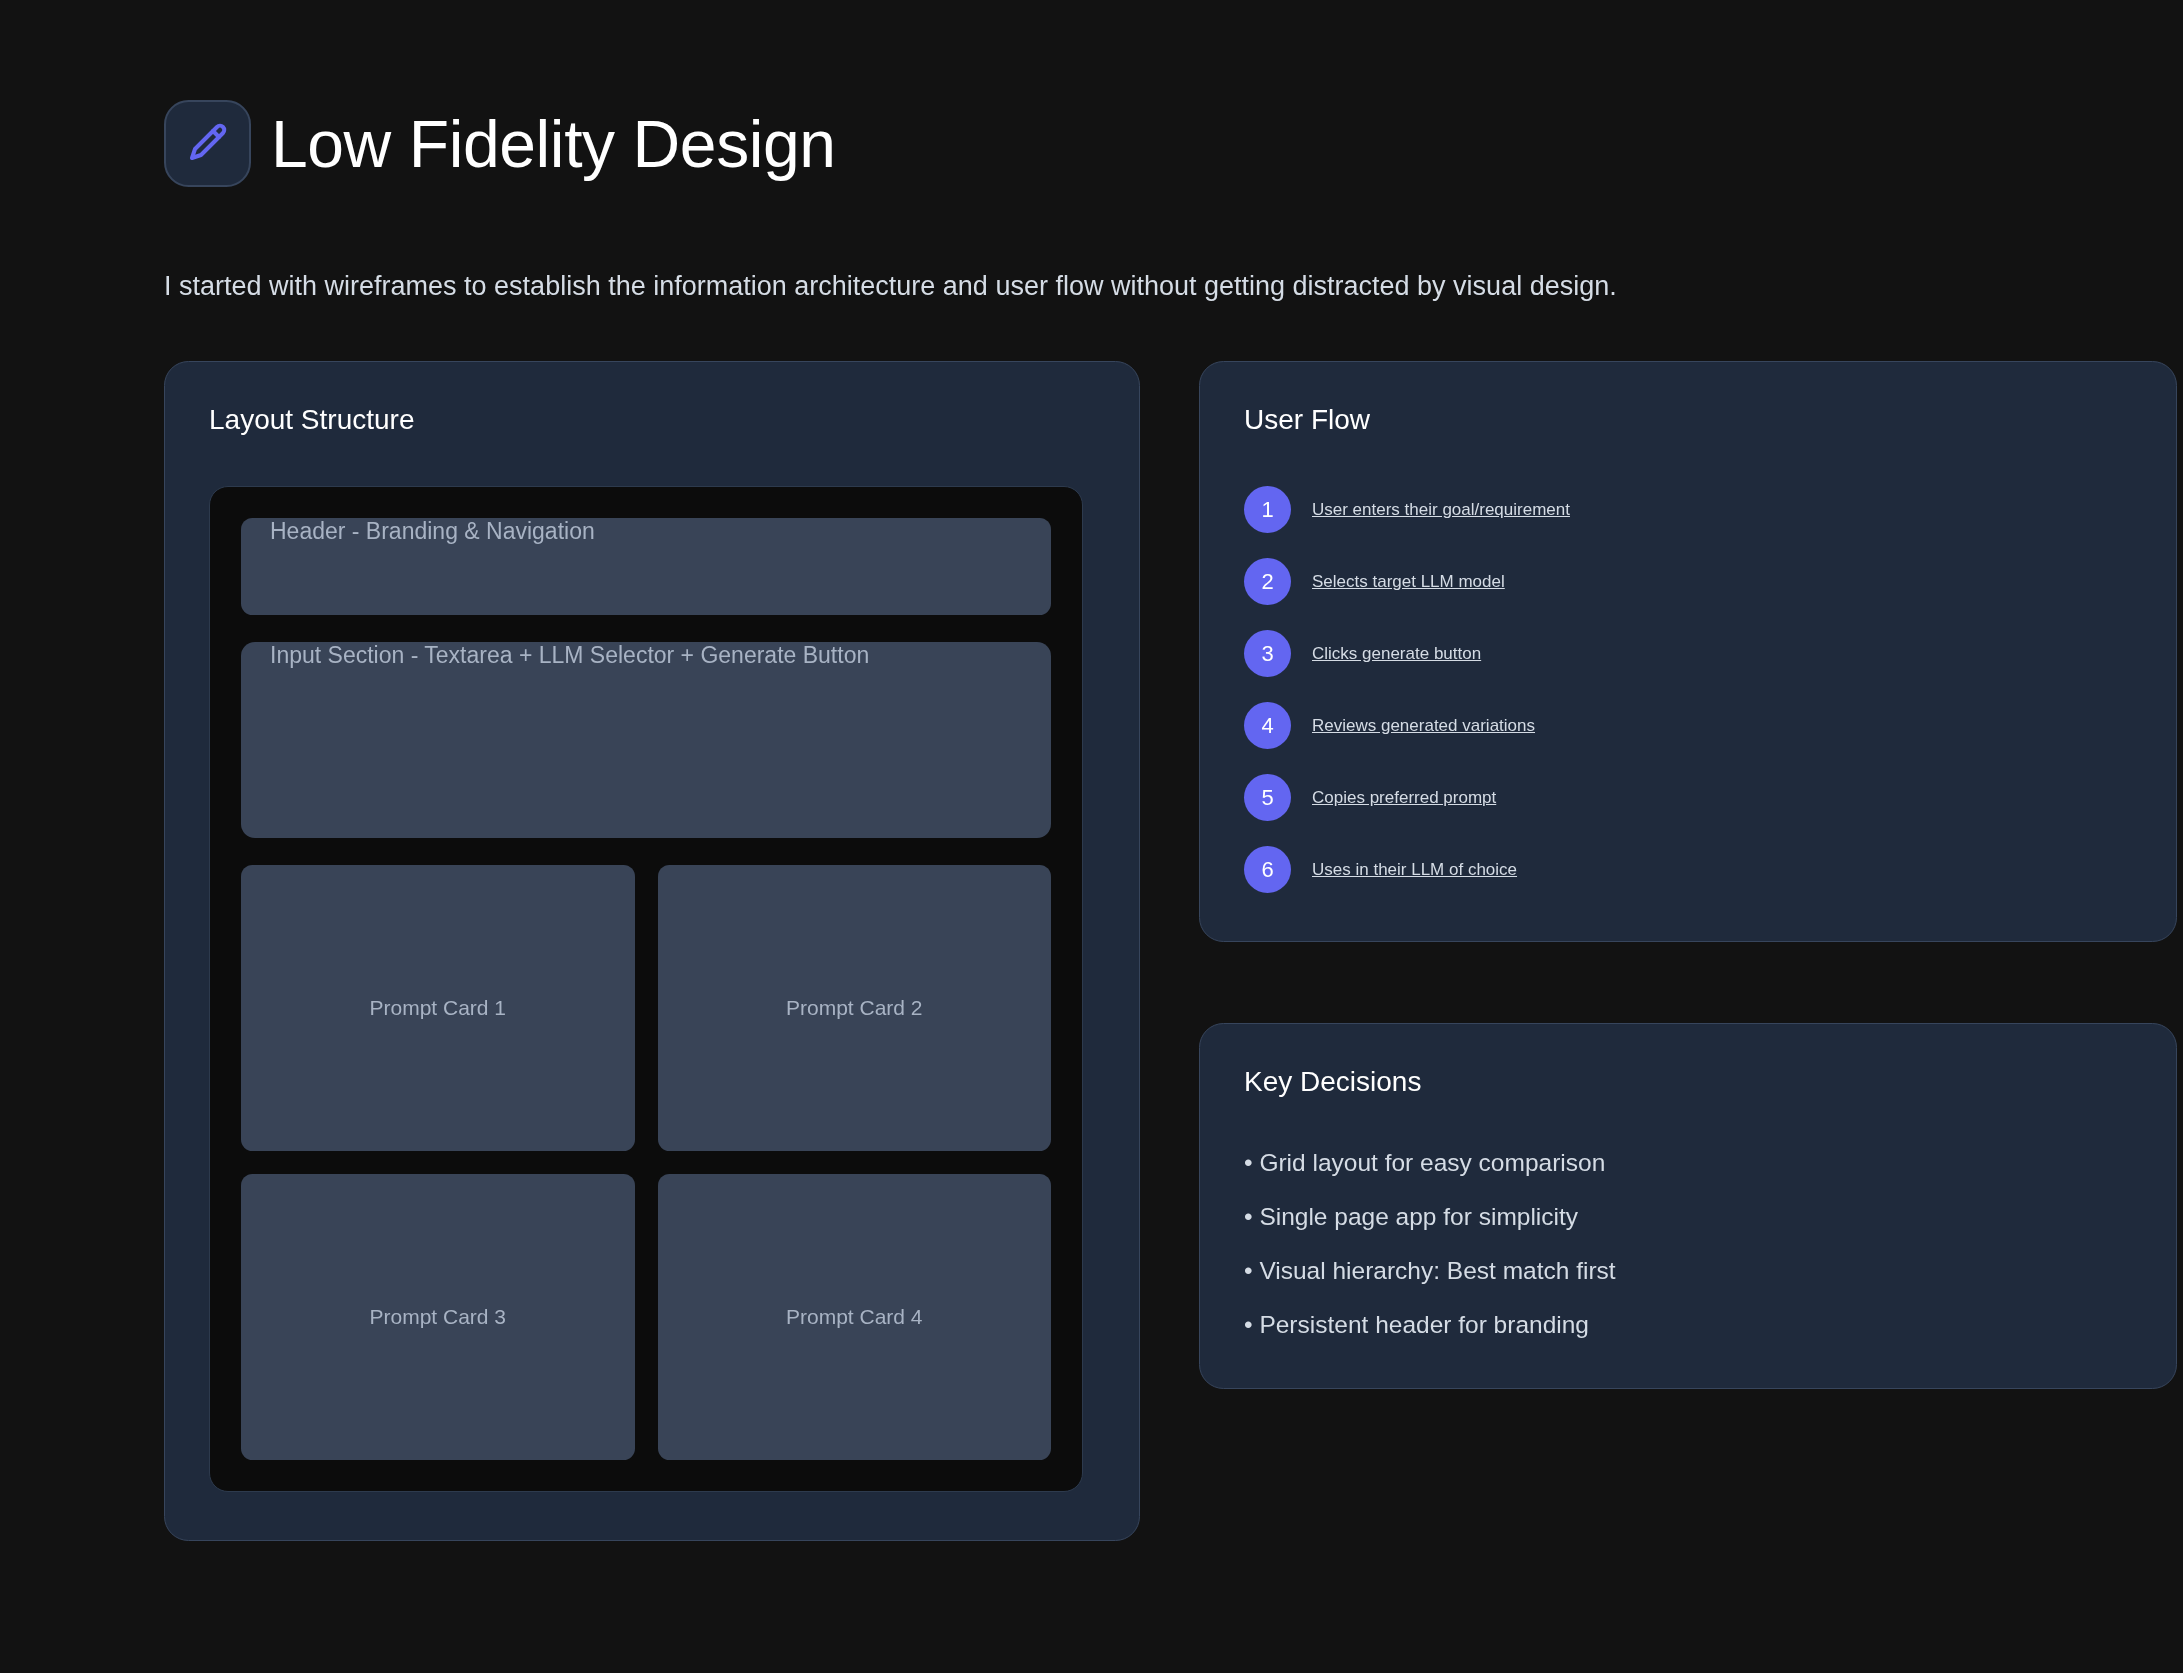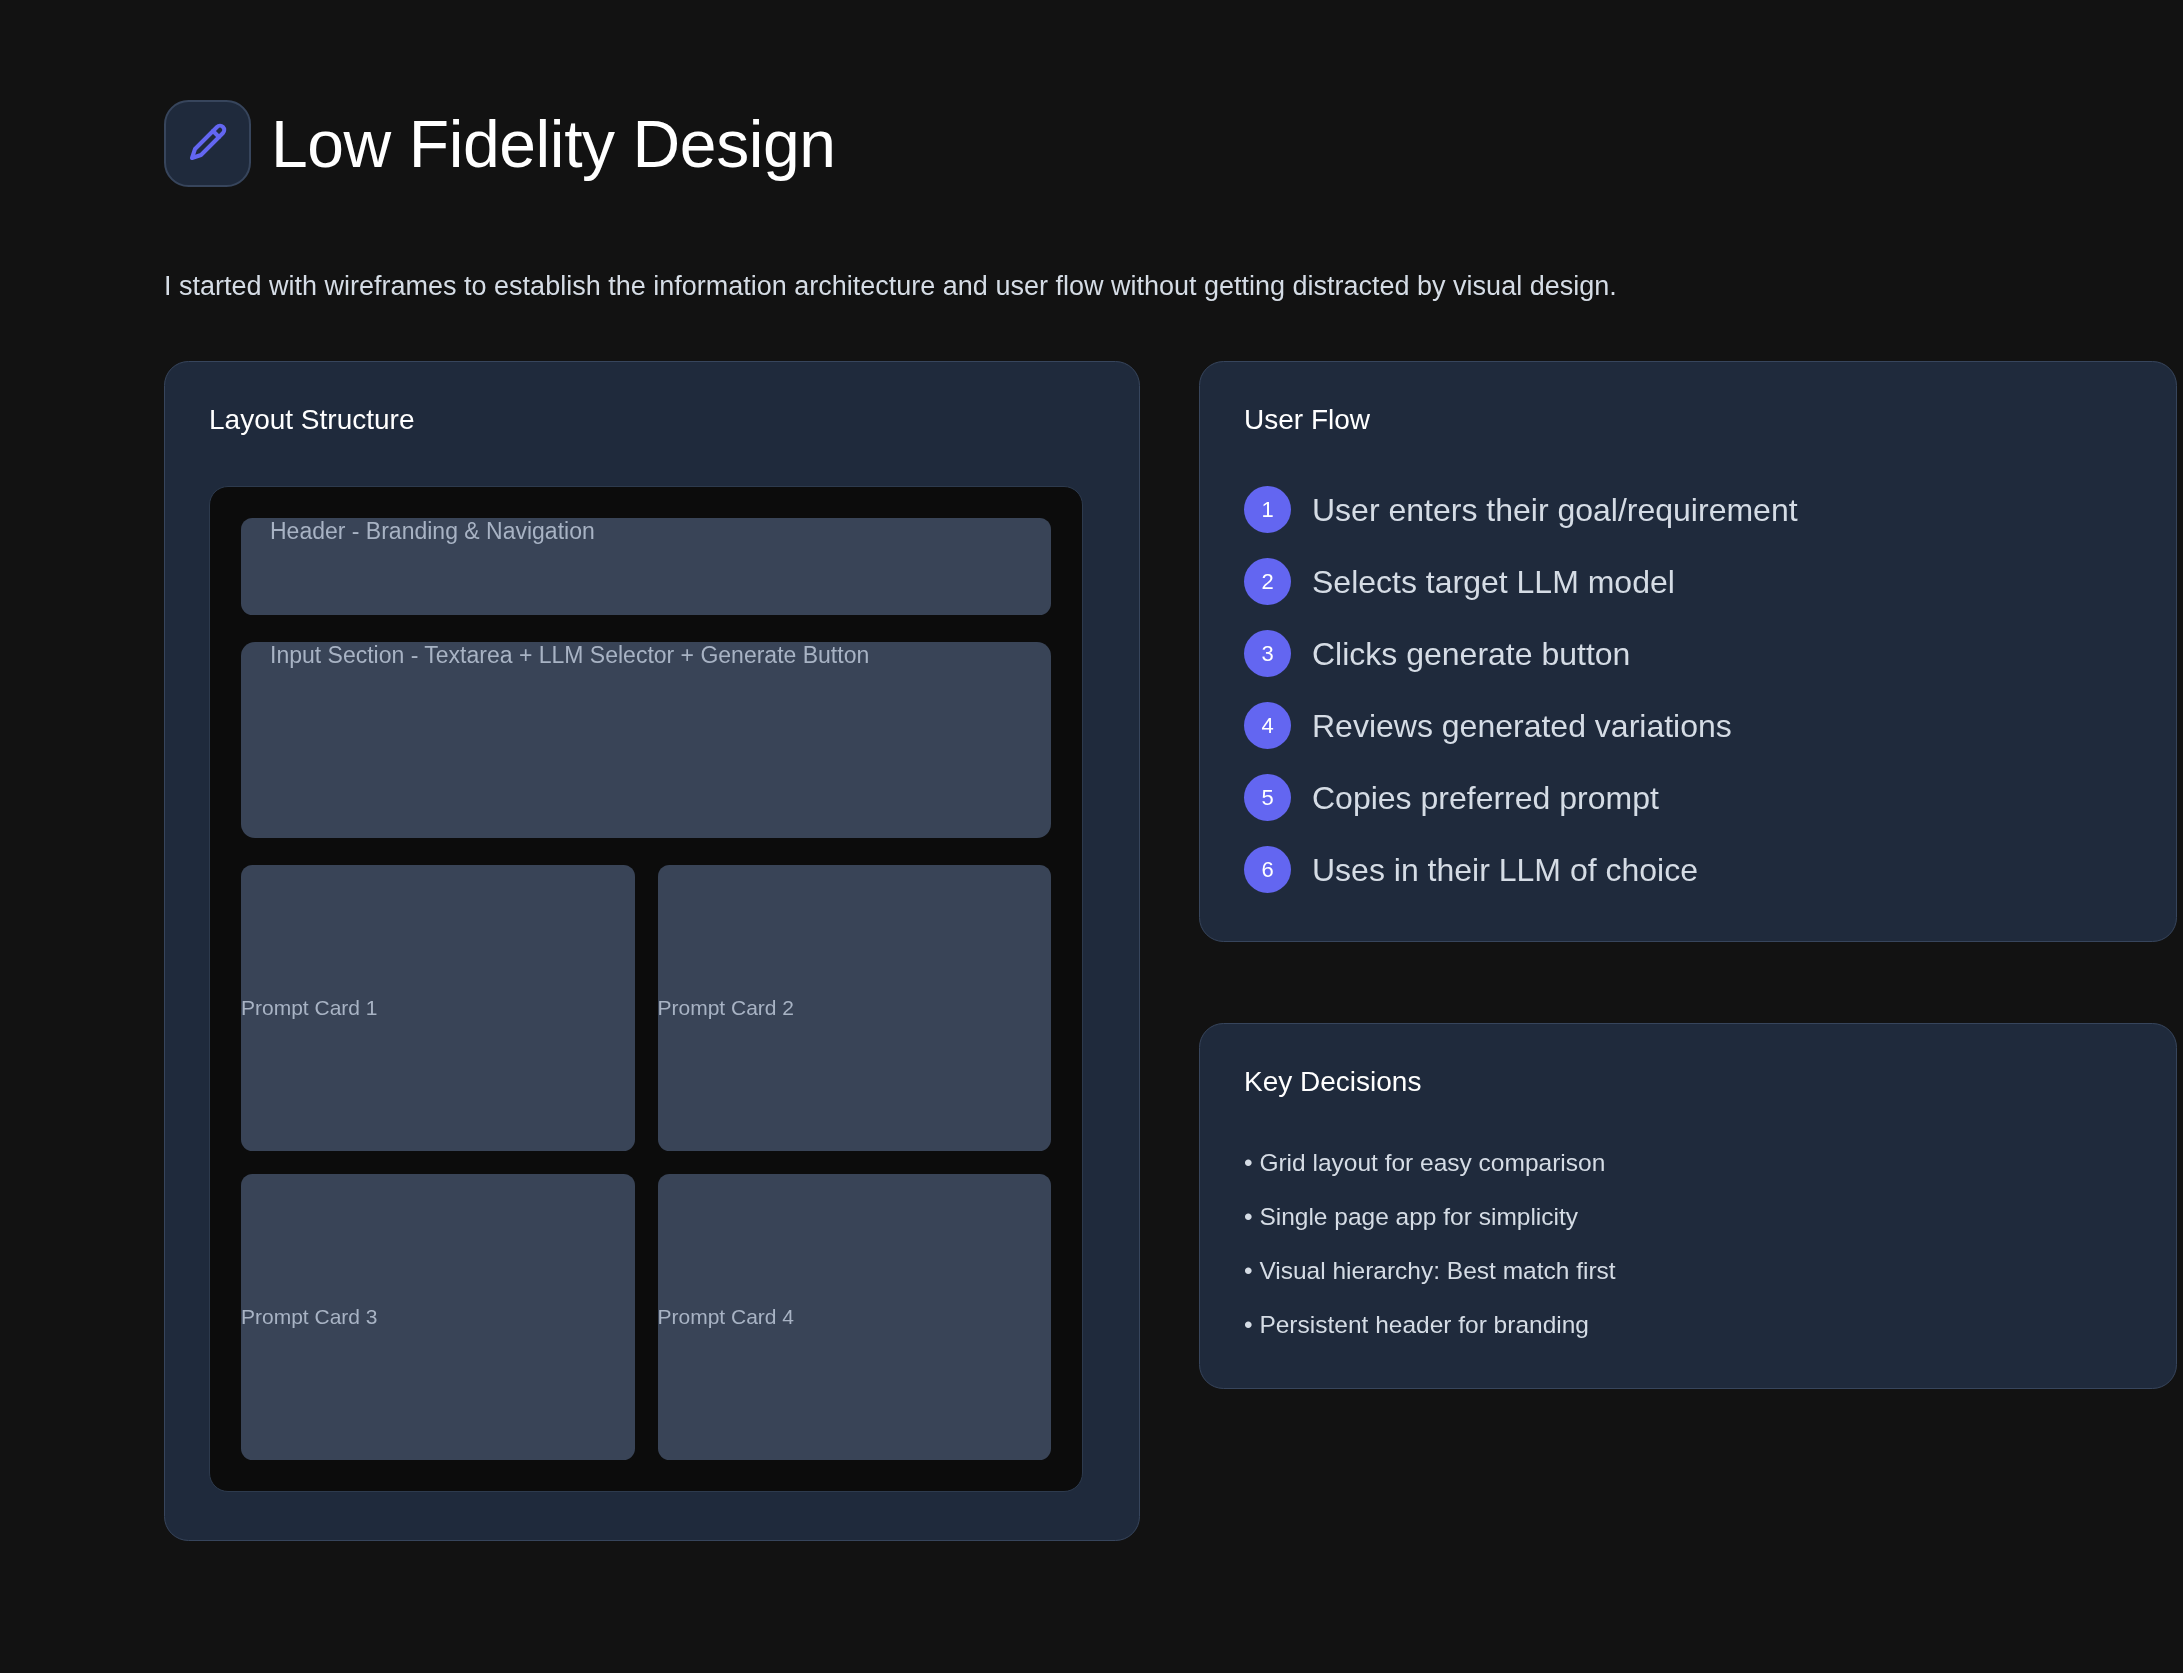--- a/index.html
+++ b/index.html
@@ -116,38 +116,40 @@
     gap:23px;
   }
   .wire-card{
     background:var(--block);
     border-radius:11.4px;
     height:286px;
     color:var(--block-text);
     font-size:21px;
     display:flex;
     align-items:center;
+    justify-content:center;
   }
 
   
   .flow-list{display:flex;flex-direction:column;gap:25px;}
   .flow-item{display:flex;align-items:center;gap:21px;}
   .flow-badge{
     width:47px;height:47px;flex:0 0 47px;
     border-radius:50%;
     background:var(--accent);
     color:#fff;
     font-size:22px;
     display:flex;align-items:center;justify-content:center;
     line-height:1;
   }
   .flow-label{
-    font-size:32px;
+    font-size:17px;
     color:var(--body-text);
     line-height:1.2;
+    text-decoration:underline;
   }
 
   
   .decision-list{display:flex;flex-direction:column;gap:24.5px;}
   .decision-item{
     font-size:24.5px;
     color:var(--body-text);
     line-height:1.2;
   }
 </style>

